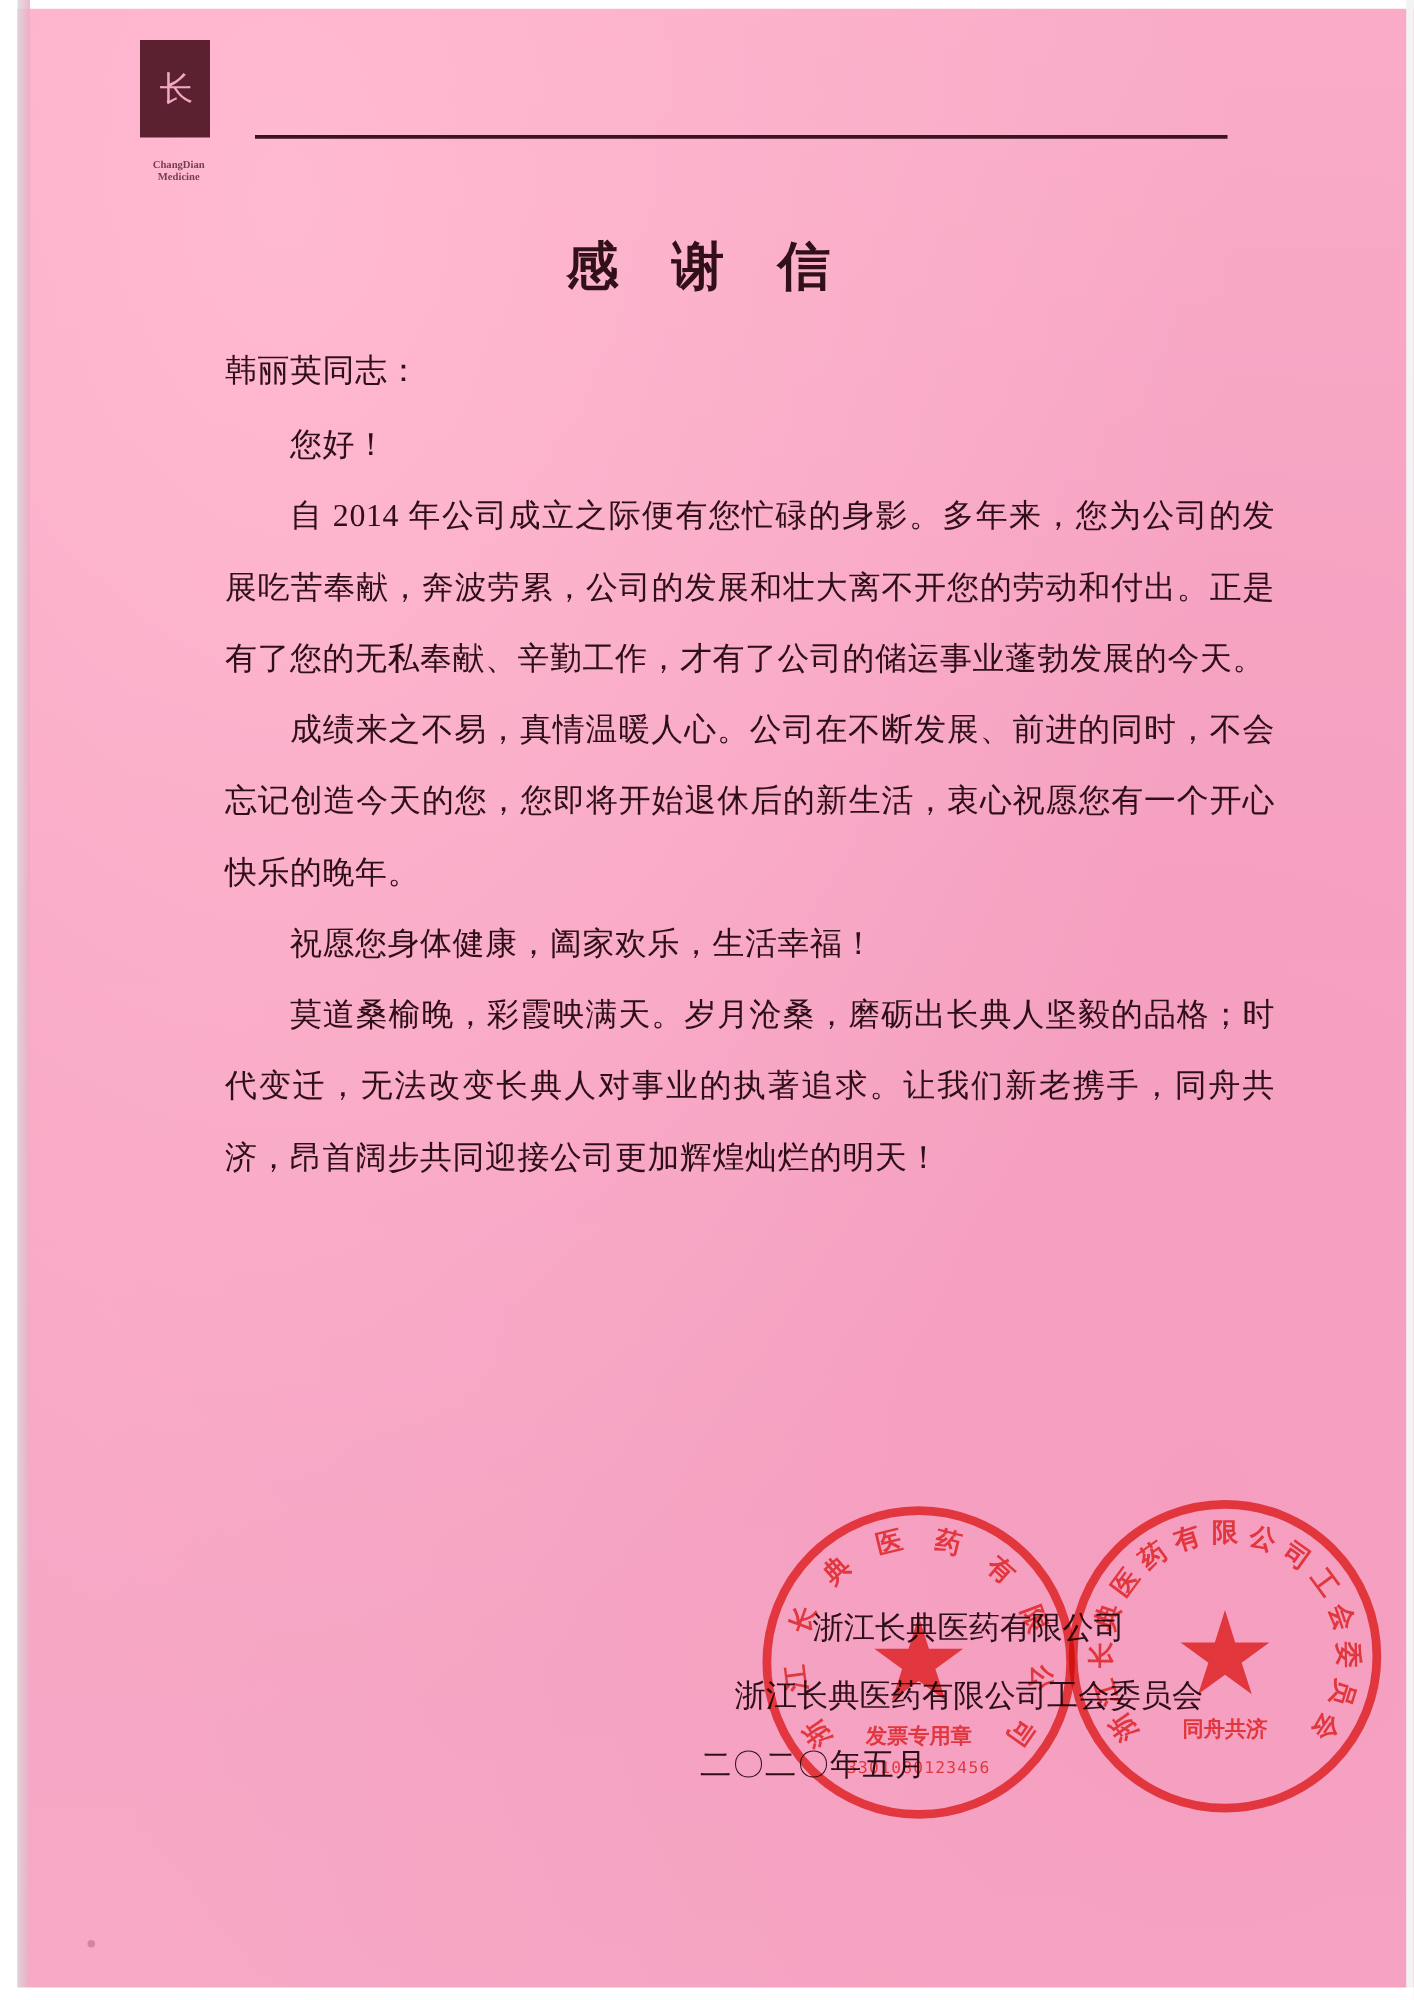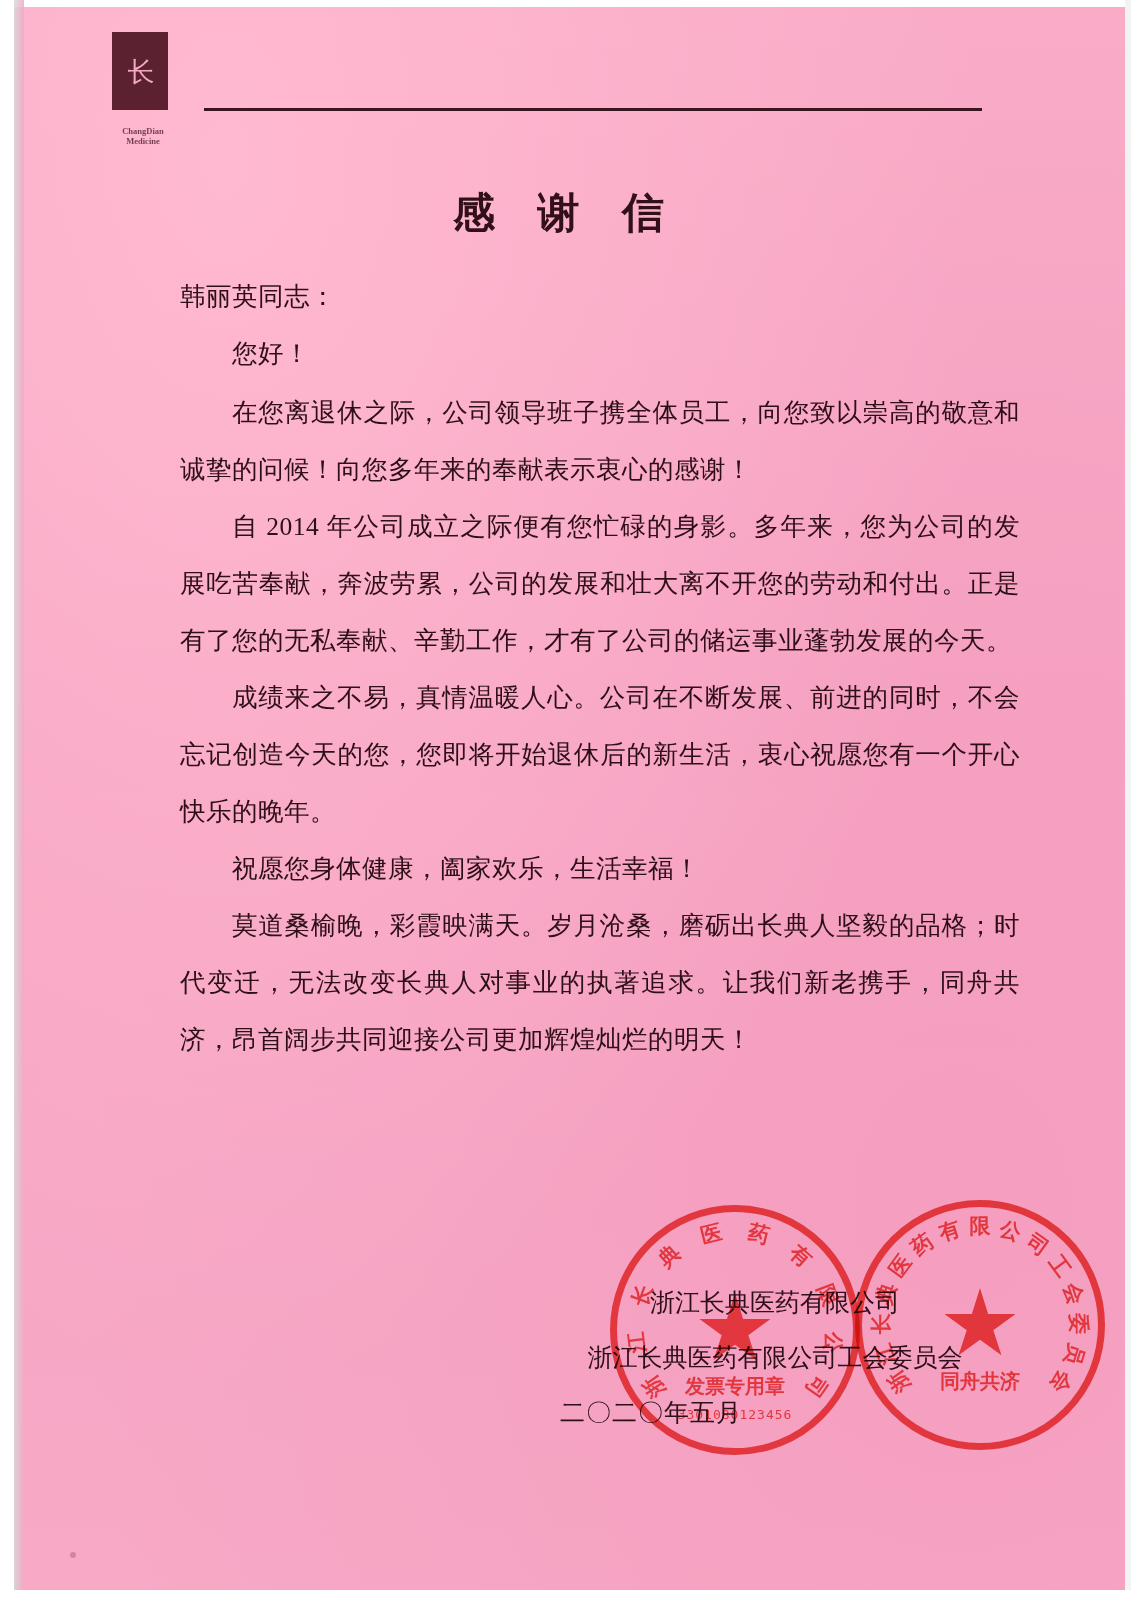--- a/index.html
+++ b/index.html
@@ -148,21 +148,20 @@
   .salutation {
     margin: 0 0 2px 0;
   }
   .para {
     margin: 0;
     text-indent: 52px;
     text-align: justify;
   }
   .para.greet {
     text-indent: 52px;
-    font-family: Liberation Mono, monospace;
   }
 
   
   #signature-block {
     position: absolute;
     left: 560px;
     top: 1275px;
     width: 430px;
     color: #2e0f18;
     font-size: 25px;
@@ -236,21 +235,21 @@
     color: #e8302a;
     font-family: "DejaVu Sans Mono", monospace;
     letter-spacing: 1px;
   }
   .seal .seal-bottom {
     position: absolute;
     left: 0;
     bottom: 48px;
     width: 100%;
     text-align: center;
-    font-size: 20px;
+    font-size: 17px;
     font-weight: bold;
     color: #e8302a;
     font-family: "DejaVu Sans", sans-serif;
   }
 </style>
 </head>
 <body>
 
 <div id="page">
 
@@ -270,21 +269,20 @@
       <div>Medicine</div>
     </div>
     <div class="head-rule"></div>
   </div>
 
   <div id="doc-title">感 谢 信</div>
 
   <div id="letter-body">
     <p class="salutation">韩丽英同志：</p>
     <p class="para greet">您好！</p>
-    <p class="para">在您离退休之际，公司领导班子携全体员工，向您致以崇高的敬意和诚挚的问候！向您多年来的奉献表示衷心的感谢！</p>
     <p class="para">自 2014 年公司成立之际便有您忙碌的身影。多年来，您为公司的发展吃苦奉献，奔波劳累，公司的发展和壮大离不开您的劳动和付出。正是有了您的无私奉献、辛勤工作，才有了公司的储运事业蓬勃发展的今天。</p>
     <p class="para">成绩来之不易，真情温暖人心。公司在不断发展、前进的同时，不会忘记创造今天的您，您即将开始退休后的新生活，衷心祝愿您有一个开心快乐的晚年。</p>
     <p class="para">祝愿您身体健康，阖家欢乐，生活幸福！</p>
     <p class="para">莫道桑榆晚，彩霞映满天。岁月沧桑，磨砺出长典人坚毅的品格；时代变迁，无法改变长典人对事业的执著追求。让我们新老携手，同舟共济，昂首阔步共同迎接公司更加辉煌灿烂的明天！</p>
   </div>
 
   <div id="signature-block">
     <div class="sig-line">浙江长典医药有限公司</div>
     <div class="sig-line">浙江长典医药有限公司工会委员会</div>
     <div class="sig-date">二〇二〇年五月</div>

